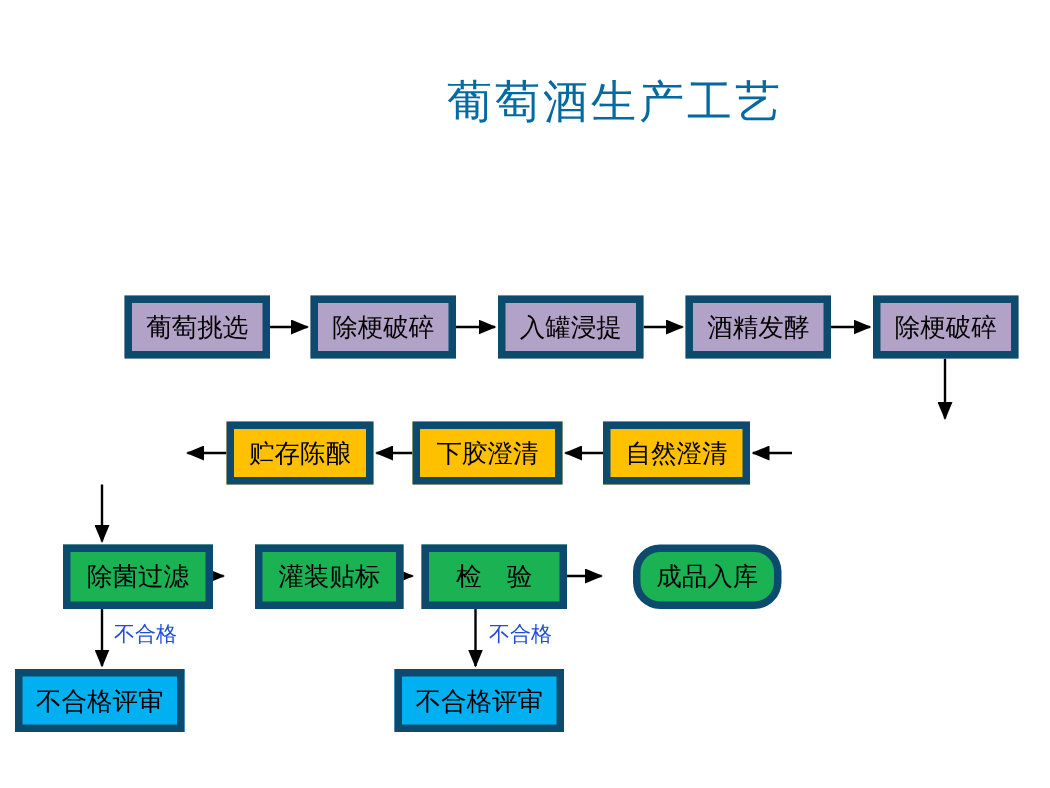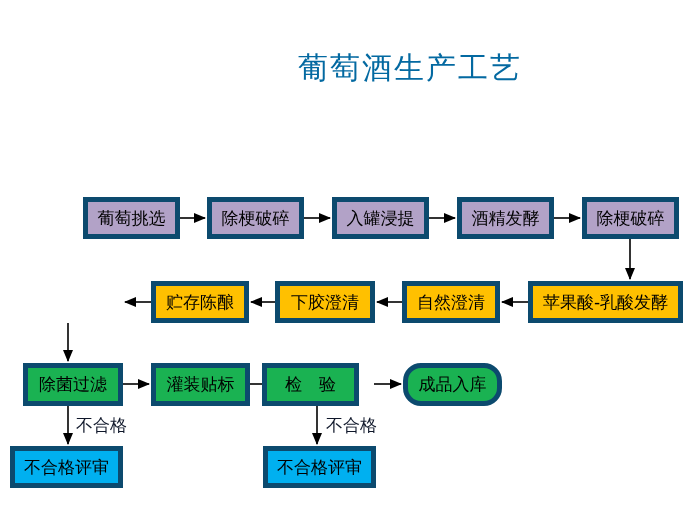--- a/index.html
+++ b/index.html
@@ -33,26 +33,26 @@
     border: 5px solid #0c4a6e;
     display: flex;
     align-items: center;
     justify-content: center;
     font-size: 17px;
     color: #000000;
     white-space: nowrap;
   }
   .stage1 { background: #B2A2C7; }
   .stage2 { background: #FFC000; }
-  .stage3 { background: #1AB252; }
+  .stage3 { background: #1AB252; margin-left: 19px; }
   .review { background: #00B0F0; }
   .edge-label {
     position: absolute;
-    font-size: 17px;
-    color: #0f172a;
+    font-size: 14px;
+    color: #1d4ed8;
     white-space: nowrap;
     font-family: Liberation Mono, monospace;
   }
   svg.connectors {
     position: absolute;
     left: 0;
     top: 0;
     width: 700px;
     height: 525px;
     pointer-events: none;
@@ -100,21 +100,20 @@
 
   <div class="node stage1" style="left:83px;  top:197px; width:97px;  height:42px;">葡萄挑选</div>
   <div class="node stage1" style="left:207px; top:197px; width:97px;  height:42px;">除梗破碎</div>
   <div class="node stage1" style="left:332px; top:197px; width:97px;  height:42px;">入罐浸提</div>
   <div class="node stage1" style="left:457px; top:197px; width:97px;  height:42px;">酒精发酵</div>
   <div class="node stage1" style="left:582px; top:197px; width:97px;  height:42px;">除梗破碎</div>
 
   <div class="node stage2" style="left:151px; top:281px; width:98px;  height:42px;">贮存陈酿</div>
   <div class="node stage2" style="left:275px; top:281px; width:100px; height:42px;">下胶澄清</div>
   <div class="node stage2" style="left:402px; top:281px; width:98px;  height:42px;">自然澄清</div>
-  <div class="node stage2" style="left:528px; top:281px; width:155px; height:42px;">苹果酸-乳酸发酵</div>
 
   <div class="node stage3" style="left:23px;  top:363px; width:100px; height:43px;">除菌过滤</div>
   <div class="node stage3" style="left:151px; top:363px; width:99px;  height:43px;">灌装贴标</div>
   <div class="node stage3" style="left:262px; top:363px; width:97px;  height:43px;">检　验</div>
   <div class="node stage3" style="left:403px; top:363px; width:99px;  height:43px;border-radius:18px;">成品入库</div>
 
   <div class="edge-label" style="left:76px;  top:414px;">不合格</div>
   <div class="edge-label" style="left:326px; top:414px;">不合格</div>
 
   <div class="node review" style="left:10px;  top:446px; width:113px; height:42px;">不合格评审</div>

